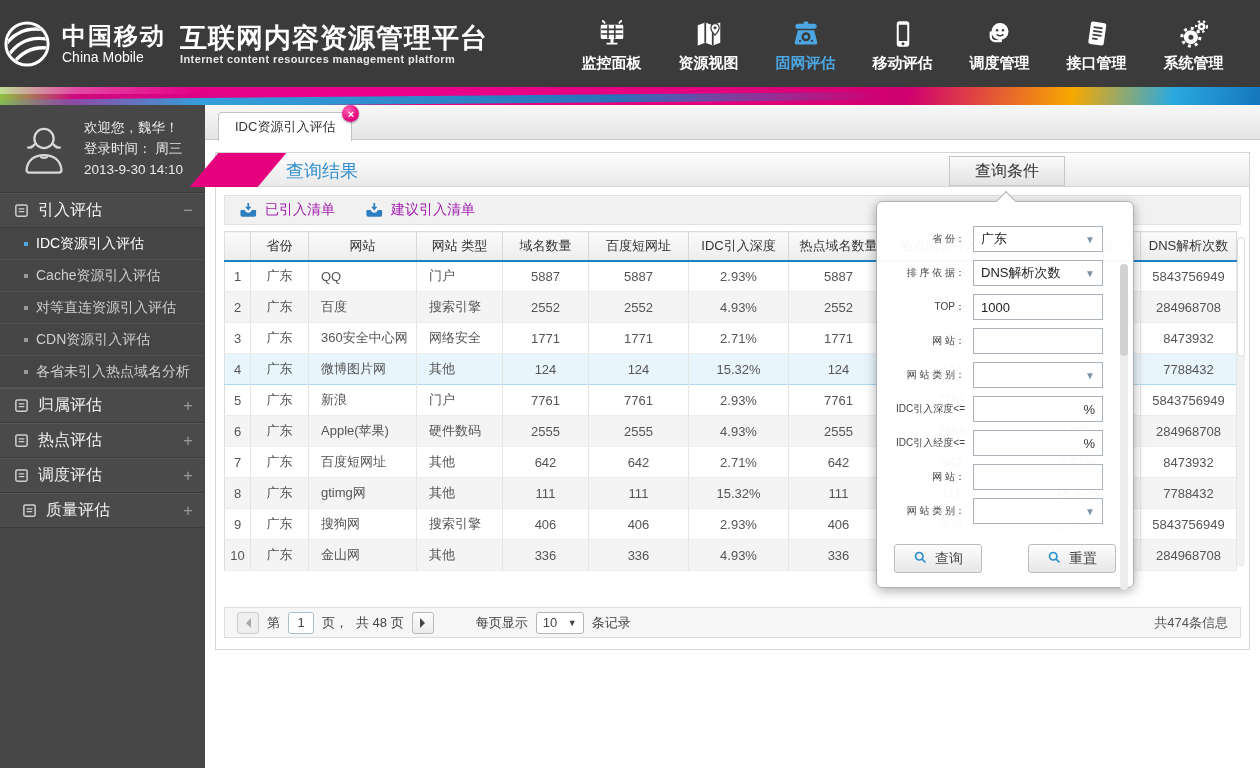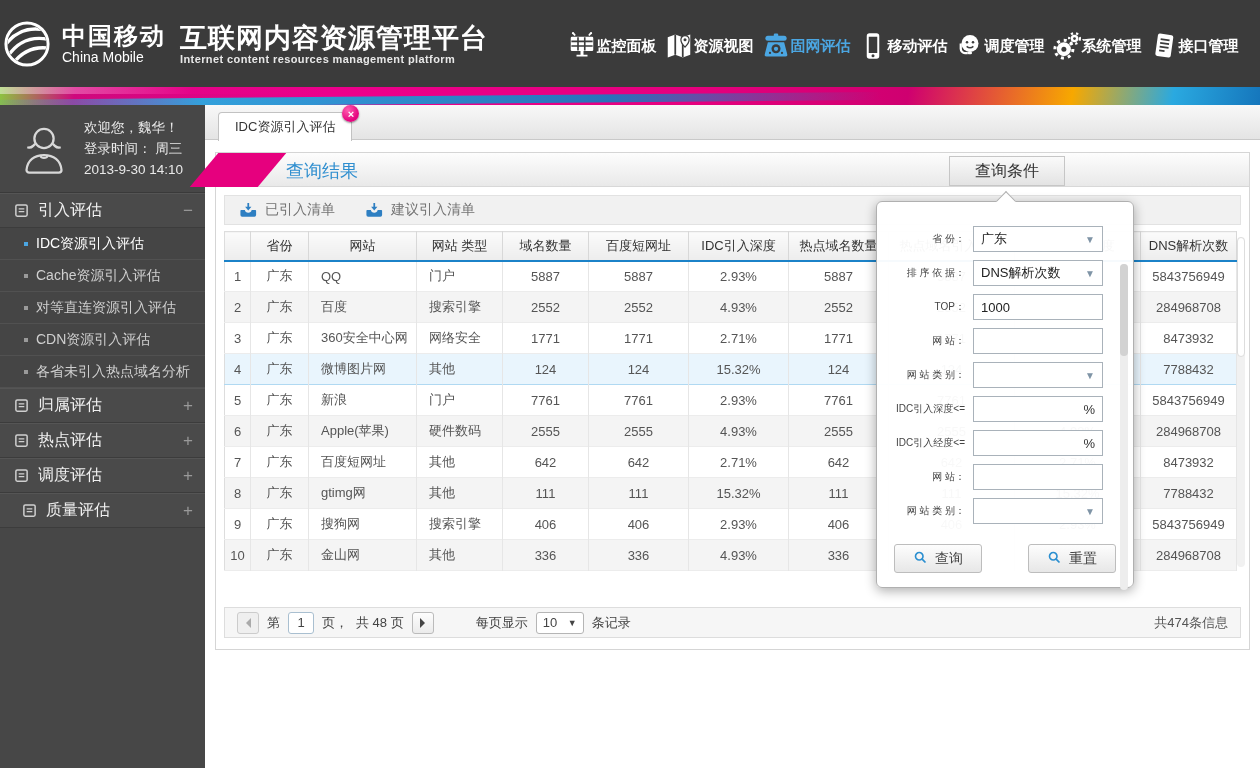--- a/index.html
+++ b/index.html
@@ -10,21 +10,21 @@
   .header { height:87px; background:#3b3b3b; display:flex; align-items:center; position:relative; }
   .brand { display:flex; align-items:center; }
   .brand svg.logo { width:54px; height:54px; }
   .brand-names { margin-left:8px; color:#fff; }
   .brand-zh { font-size:24px; font-weight:bold; letter-spacing:2px; line-height:26px; }
   .brand-en { font-size:14px; line-height:16px; }
   .title-block { margin-left:14px; color:#fff; }
   .title-zh { font-size:27px; font-weight:bold; letter-spacing:1px; line-height:30px; }
   .title-en { font-size:11px; font-weight:bold; color:#e8e8e8; letter-spacing:.4px; }
   .nav { position:absolute; right:18px; top:0; height:87px; display:flex; }
-  .nav-item { width:97px; display:flex; flex-direction:row; align-items:center; justify-content:center; color:#fff; cursor:pointer; }
+  .nav-item { width:97px; display:flex; flex-direction:column; align-items:center; justify-content:center; color:#fff; cursor:pointer; }
   .nav-item .nav-icon { height:34px; display:flex; align-items:flex-end; color:#fff; }
   .nav-item .nav-icon svg { width:30px; height:30px; }
   .nav-label { font-size:15px; margin-top:5px; font-weight:bold; }
   .nav-item.active { color:#4ba6e2; }
   .nav-item.active .nav-icon { color:#4ba6e2; }
 
   
   .ribbon { position:relative; height:18px; overflow:hidden;
     background:linear-gradient(100deg,#8cc63f 0%,#cf087d 6%,#ec008c 26%,#e6007e 55%,#cf0070 72%,#f7a800 85%,#2aa9e0 93%,#1576bc 100%); }
   .ribbon::before { content:''; position:absolute; left:-2%; width:72%; top:9px; height:8px;
@@ -62,21 +62,21 @@
   .panel { position:relative; margin:12px 10px 0 10px; height:498px; border:1px solid #d5d5d5; background:#fff; }
   .panel-head { position:relative; height:34px; background:linear-gradient(#fdfdfd,#e9e9e9); border-bottom:1px solid #d8d8d8; overflow:visible; }
   .flag { position:absolute; left:-12px; top:0; width:68px; height:34px; background:#e6007e; transform:skewX(-40deg); }
   .panel-title { position:absolute; left:70px; top:6px; font-size:18px; color:#2e8ecf; }
   .query-btn { position:absolute; top:3px; right:184px; height:30px; padding:4px 25px; font-size:16px; color:#333;
     background:linear-gradient(#fafafa,#e3e3e3); border:1px solid #c6c6c6; cursor:pointer;
     font-family:"Liberation Sans","DejaVu Sans",sans-serif;margin-left:16px; }
 
   .toolbar { margin:8px 8px 0; height:30px; background:#f1f1f1; border:1px solid #e2e2e2;
     display:flex; align-items:center; gap:30px; padding:0 14px; }
-  .tool-btn { display:flex; gap:7px; font-size:14px; color:#737373; cursor:pointer; }
+  .tool-btn { display:flex; gap:7px; font-size:14px; color:#a21caf; cursor:pointer; }
   .tool-btn svg { width:19px; height:19px; color:#2e7fc2; }
 
   .tbl-wrap { margin:6px 8px 0; }
   table { border-collapse:collapse; table-layout:fixed; width:1012px; border:1px solid #ddd; }
   thead td { height:29px; background:linear-gradient(#fbfbfb,#ededed); border-right:1px solid #d8d8d8;
     font-size:13px; color:#333; text-align:center; }
   thead tr { border-bottom:2px solid #1b82c8; }
   tbody td { height:31px; border-right:1px solid #e6e6e6; font-size:13px; color:#555; text-align:center; overflow:hidden; white-space:nowrap; }
   tbody tr { border-bottom:1px solid #ececec; background:#fff; }
   tbody tr.even { background:#f4f4f4; }
@@ -206,40 +206,40 @@
             <path d="M9.3 12.3c1.6 1.3 3.8 1.3 5.4 0" stroke="#3b3b3b" stroke-width="1.2" fill="none"></path>
             <path d="M4.6 10v4.2a3.4 3.4 0 0 0 3.4 3.4h2.2" stroke="currentColor" stroke-width="1.8" fill="none"></path>
             <rect x="10" y="16.4" width="3.6" height="2.2" rx="1.1" fill="currentColor"></rect>
           </svg>
         </span>
         <div class="nav-label">调度管理</div>
       </div>
       <div class="nav-item">
         <span class="nav-icon">
           <svg viewBox="0 0 24 24">
+            <g transform="rotate(8 12 12)">
+              <rect x="6" y="2.6" width="12.4" height="18" rx="1.6" fill="currentColor"></rect>
+              <path d="M8.6 7h7.2M8.6 10h7.2M8.6 13h7.2M8.6 16h4.4" stroke="#3b3b3b" stroke-width="1.4" fill="none"></path>
+            </g>
+          </svg>
+        </span>
+        <div class="nav-label">接口管理</div>
+      </div>
+      <div class="nav-item">
+        <span class="nav-icon">
+          <svg viewBox="0 0 24 24">
             <circle cx="9.5" cy="14.5" r="5.6" fill="currentColor"></circle>
             <circle cx="9.5" cy="14.5" r="7.2" fill="none" stroke="currentColor" stroke-width="2.4" stroke-dasharray="2.4 3.2"></circle>
             <circle cx="9.5" cy="14.5" r="2" fill="#3b3b3b"></circle>
             <circle cx="18" cy="6" r="3" fill="currentColor"></circle>
             <circle cx="18" cy="6" r="4.3" fill="none" stroke="currentColor" stroke-width="1.8" stroke-dasharray="1.8 2.4"></circle>
             <circle cx="18" cy="6" r="1.1" fill="#3b3b3b"></circle>
           </svg>
         </span>
         <div class="nav-label">系统管理</div>
-      </div>
-      <div class="nav-item">
-        <span class="nav-icon">
-          <svg viewBox="0 0 24 24">
-            <g transform="rotate(8 12 12)">
-              <rect x="6" y="2.6" width="12.4" height="18" rx="1.6" fill="currentColor"></rect>
-              <path d="M8.6 7h7.2M8.6 10h7.2M8.6 13h7.2M8.6 16h4.4" stroke="#3b3b3b" stroke-width="1.4" fill="none"></path>
-            </g>
-          </svg>
-        </span>
-        <div class="nav-label">接口管理</div>
       </div>
     </div>
 </div>
 <div class="ribbon"></div>
 
 <div class="sidebar">
   <div class="userbox">
     <svg viewBox="0 0 64 64" fill="none" stroke="#d8d8d8" stroke-width="2.6">
       <circle cx="32" cy="20" r="11"></circle>
       <path d="M22 26c-3 4-7 5-9 4 3 1 5 0 6-1"></path>

